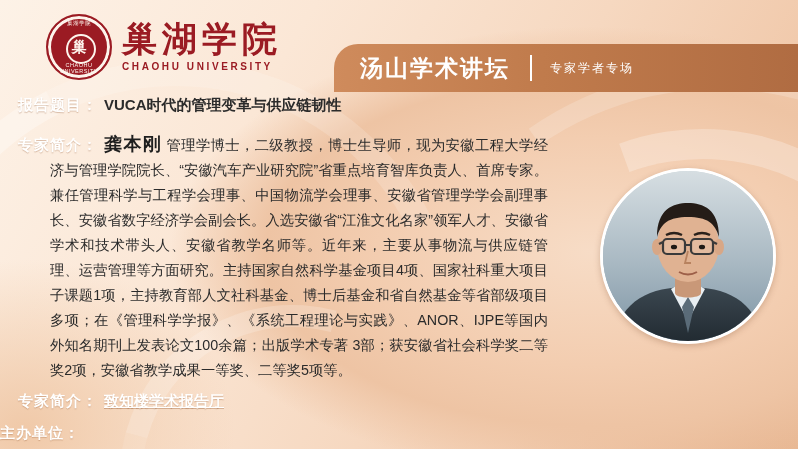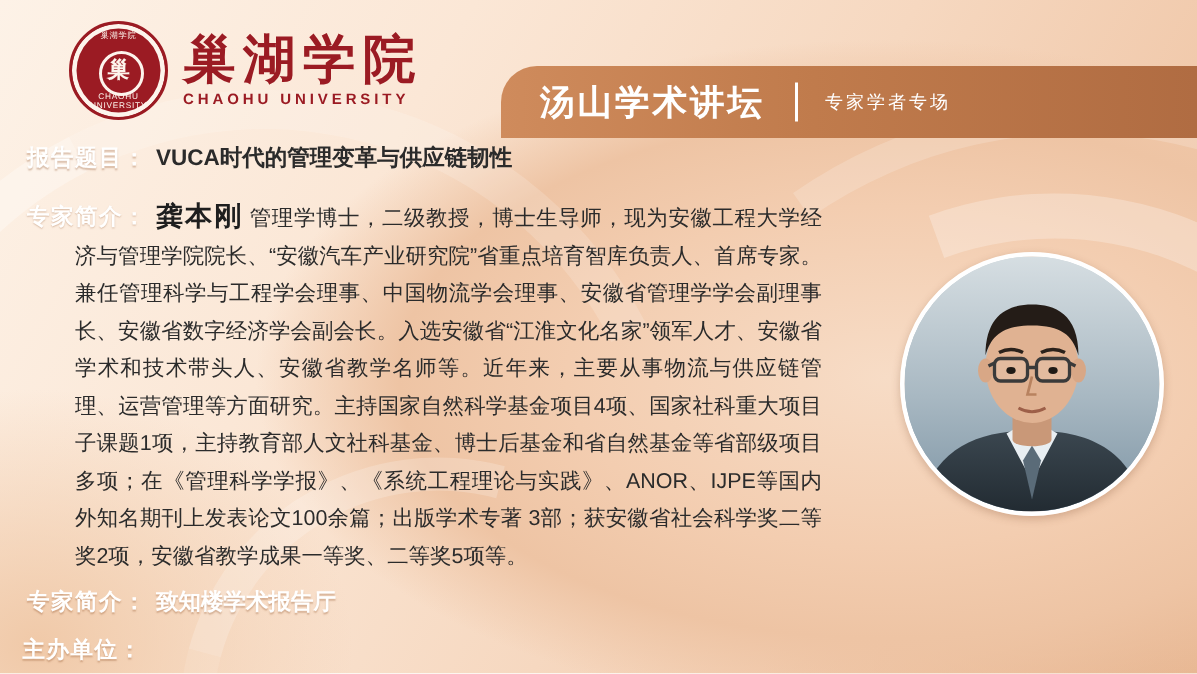--- a/index.html
+++ b/index.html
@@ -203,20 +203,21 @@
     font-size: 15px;
     font-weight: bold;
     margin-left: 6px;
   }
   .val-white {
     color: #ffffff;
     font-size: 15px;
     font-weight: bold;
     margin-left: 6px;
     text-shadow: 0 1px 1px rgba(150,90,50,0.35);
+    text-decoration: underline;
   }
 
   .row-bio {
     position: absolute;
     left: 18px; top: 132px;
     width: 530px;
   }
   .bio-label {
     float: left;
     color: #ffffff;
@@ -258,21 +259,21 @@
     left: 18px; top: 355px;
     display: flex; align-items: baseline; white-space: nowrap;
   }
   .row-place {
     position: absolute;
     left: 18px; top: 392px;
     display: flex; align-items: baseline; white-space: nowrap;
   }
   .row-org {
     position: absolute;
-    left: 15px; top: 424px;
+    left: 0; top: 424px;
     display: flex; align-items: flex-end; white-space: nowrap;
   }
   .time-val {
     color: #ffe9a8;
     font-size: 15px;
     font-weight: bold;
     margin-left: 6px;
     text-shadow: 0 1px 1px rgba(150,90,50,0.4);
   }
 </style>

